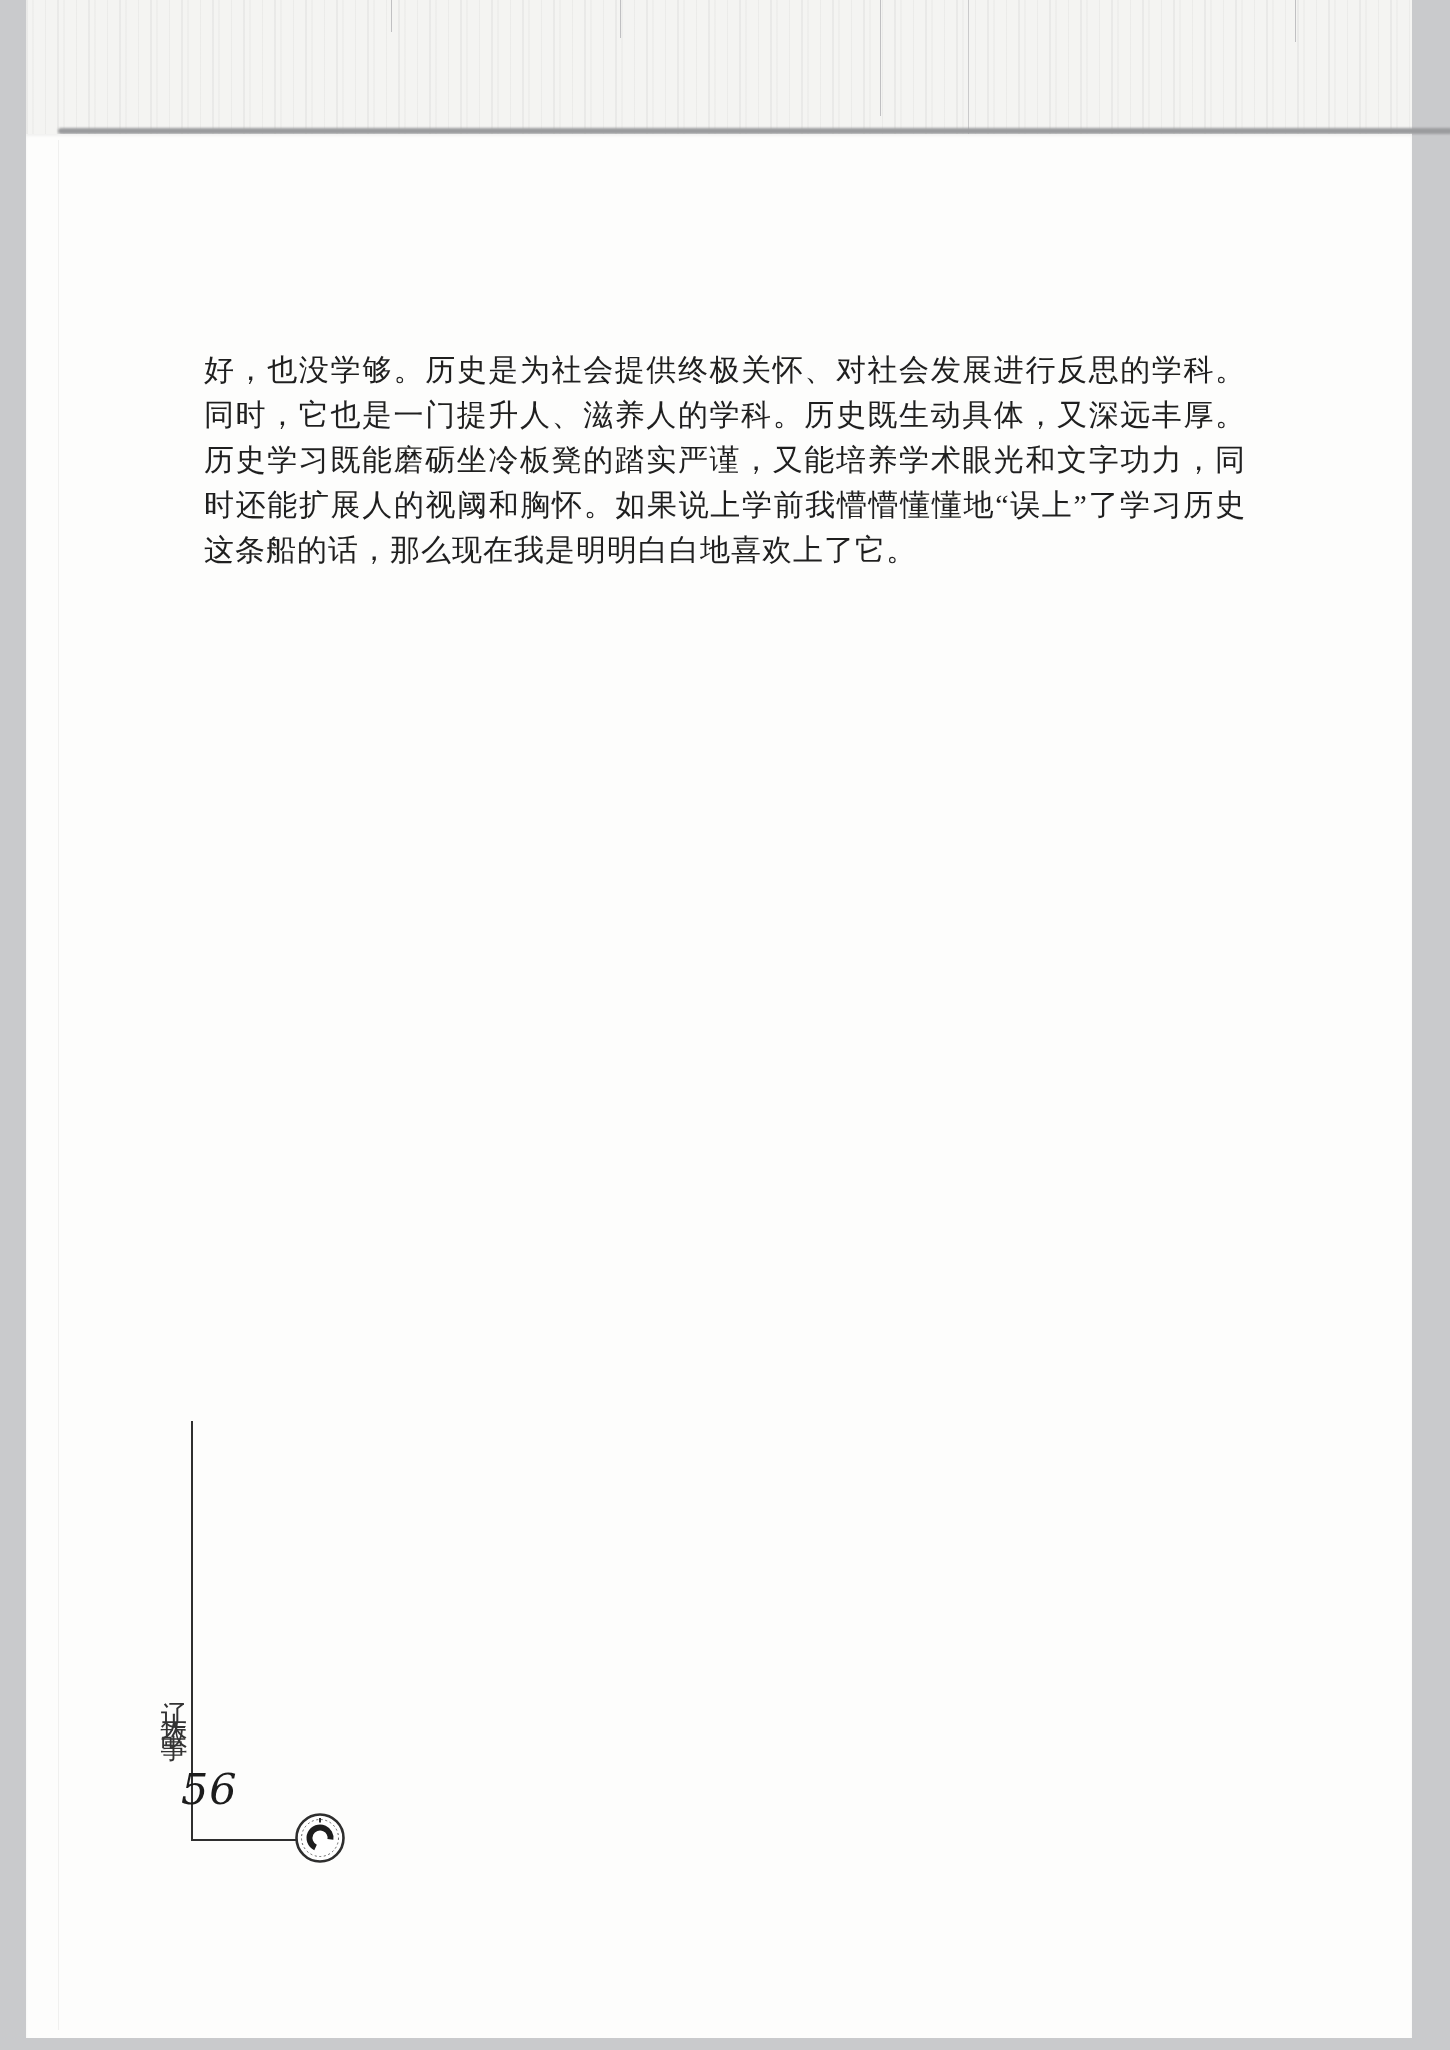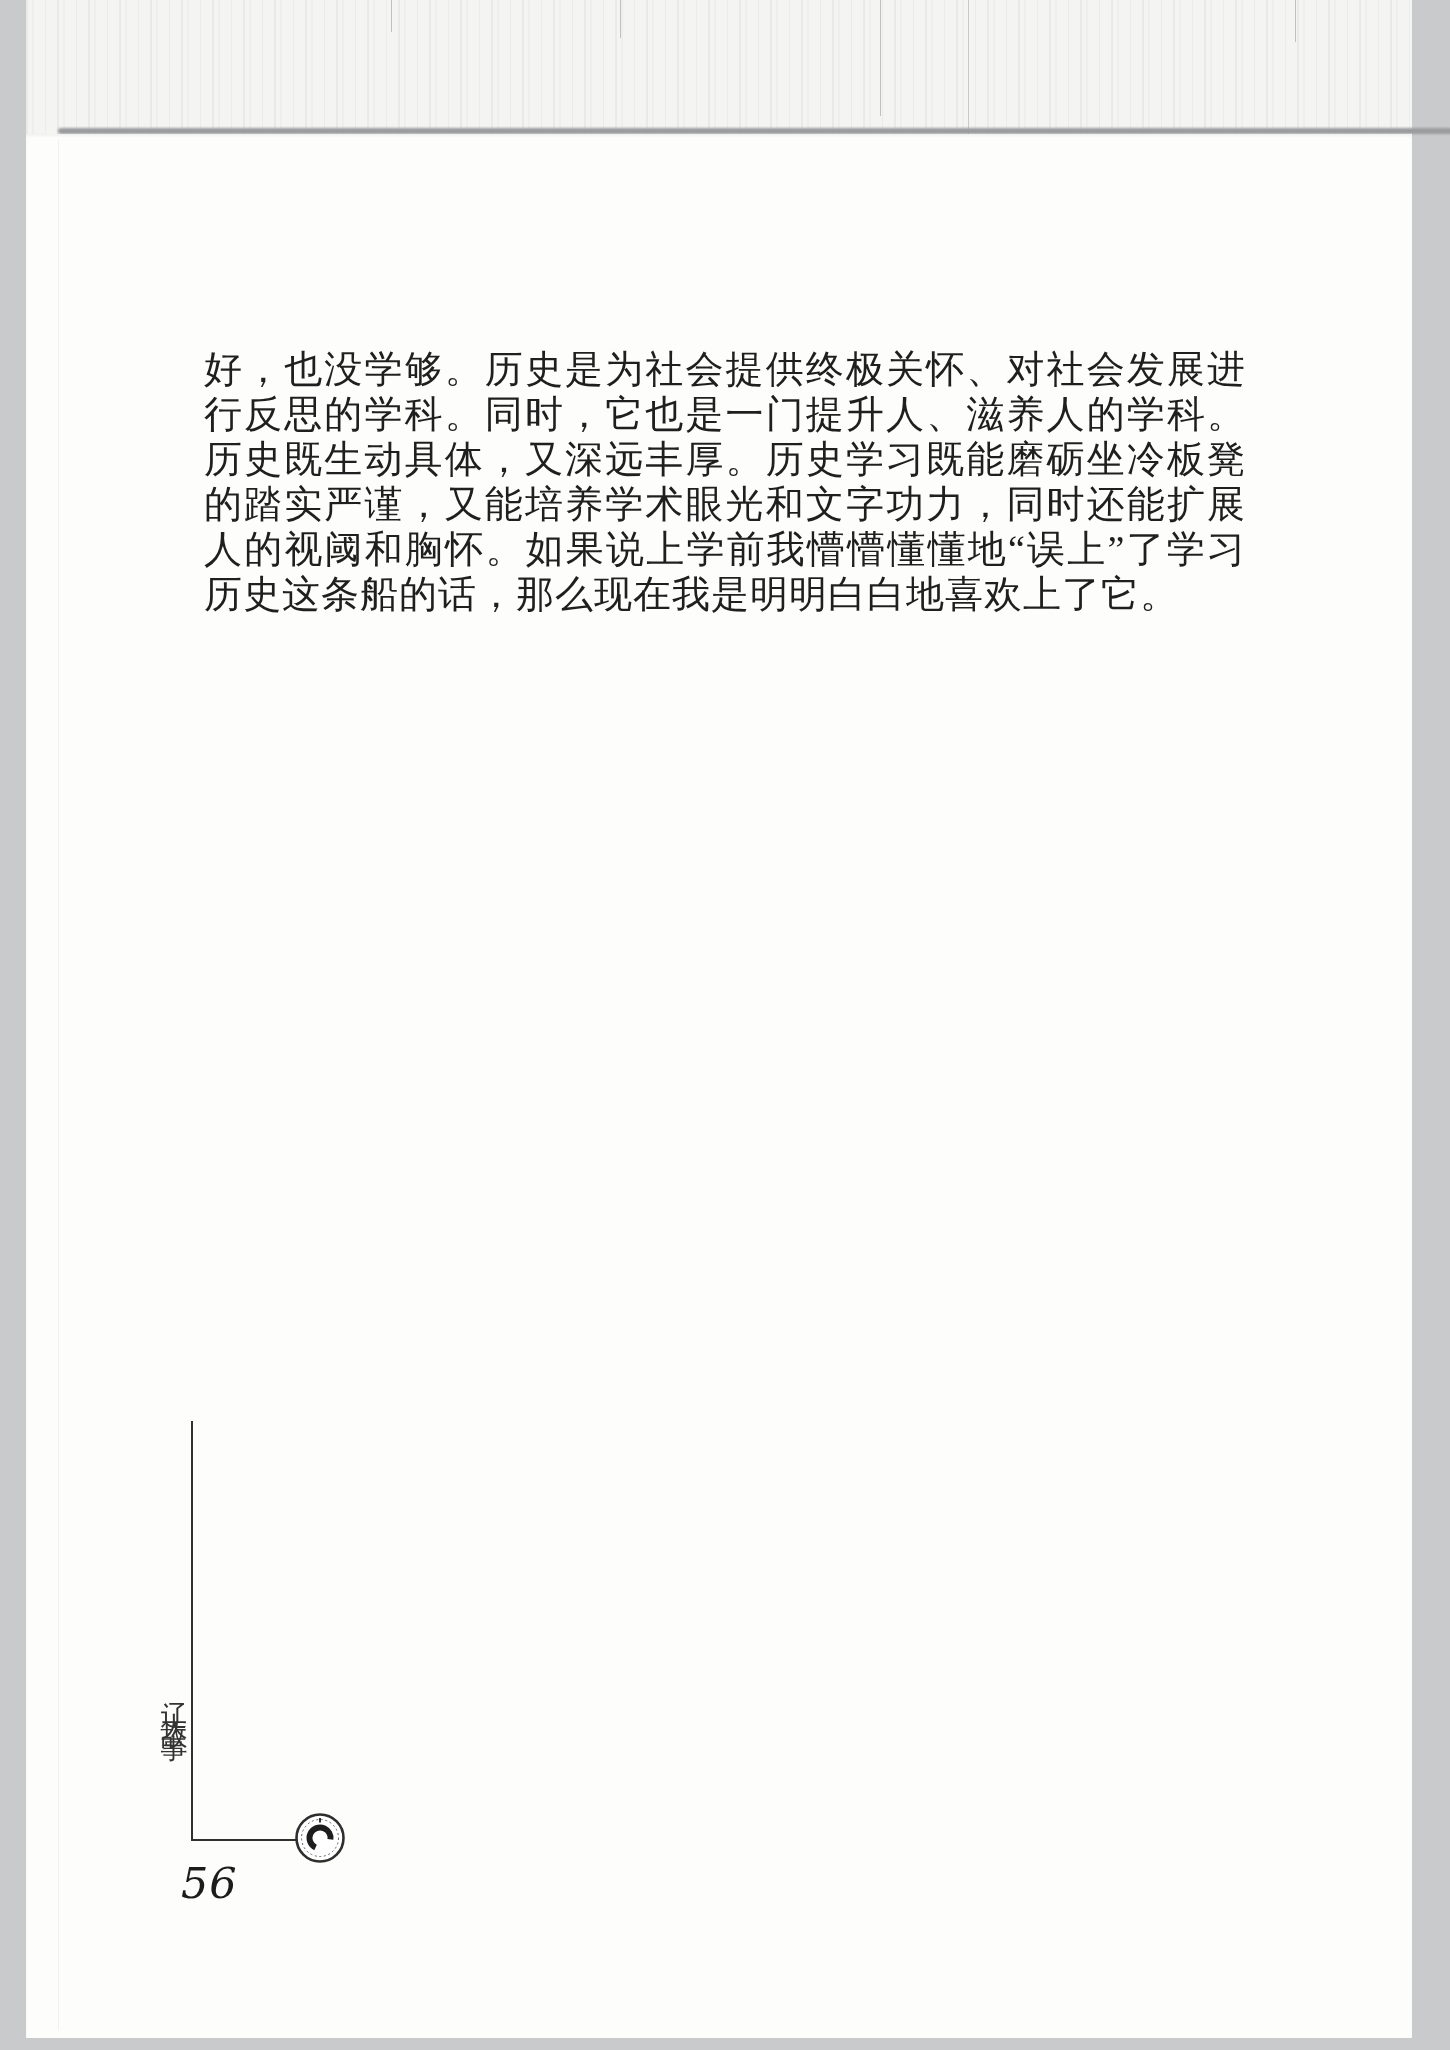--- a/index.html
+++ b/index.html
@@ -49,21 +49,21 @@
   .fold-line {
     position: absolute; left: 58px; top: 140px; width: 1px; height: 1890px;
     background: rgba(0,0,0,0.05);
   }
   .text-block {
     position: absolute; left: 204px; top: 347px; width: 1042px;
     color: #1f1f1f;
   }
   .para {
     margin: 0;
-    font-size: 38px;
+    font-size: 30px;
     line-height: 45px;
     letter-spacing: 1px;
     text-align: justify;
     text-justify: inter-character;
   }
   .para.indent { text-indent: 2em; }
   .para.bio { margin-top: 45px; }
   .v-rule {
     position: absolute; left: 191px; top: 1421px; width: 2px; height: 420px;
     background: #2f2f2f;
@@ -75,21 +75,21 @@
   .v-title {
     position: absolute; left: 156px; top: 1680px;
     writing-mode: vertical-rl; text-orientation: upright;
     font-size: 27px; letter-spacing: 11px;
     color: #333; font-family: "Liberation Serif", "DejaVu Serif", serif;
   }
   .seal {
     position: absolute; left: 294px; top: 1812px; width: 52px; height: 52px;
   }
   .page-num {
-    position: absolute; left: 181px; top: 1858px;
+    position: absolute; left: 181px; top: 1764px;
     font-size: 43px; font-style: italic;
     font-family: "DejaVu Serif", "Liberation Serif", serif;
     color: #1c1c1c;
     letter-spacing: 1px;
   }
 </style>
 </head>
 <body>
 
 <div class="scan-root">

